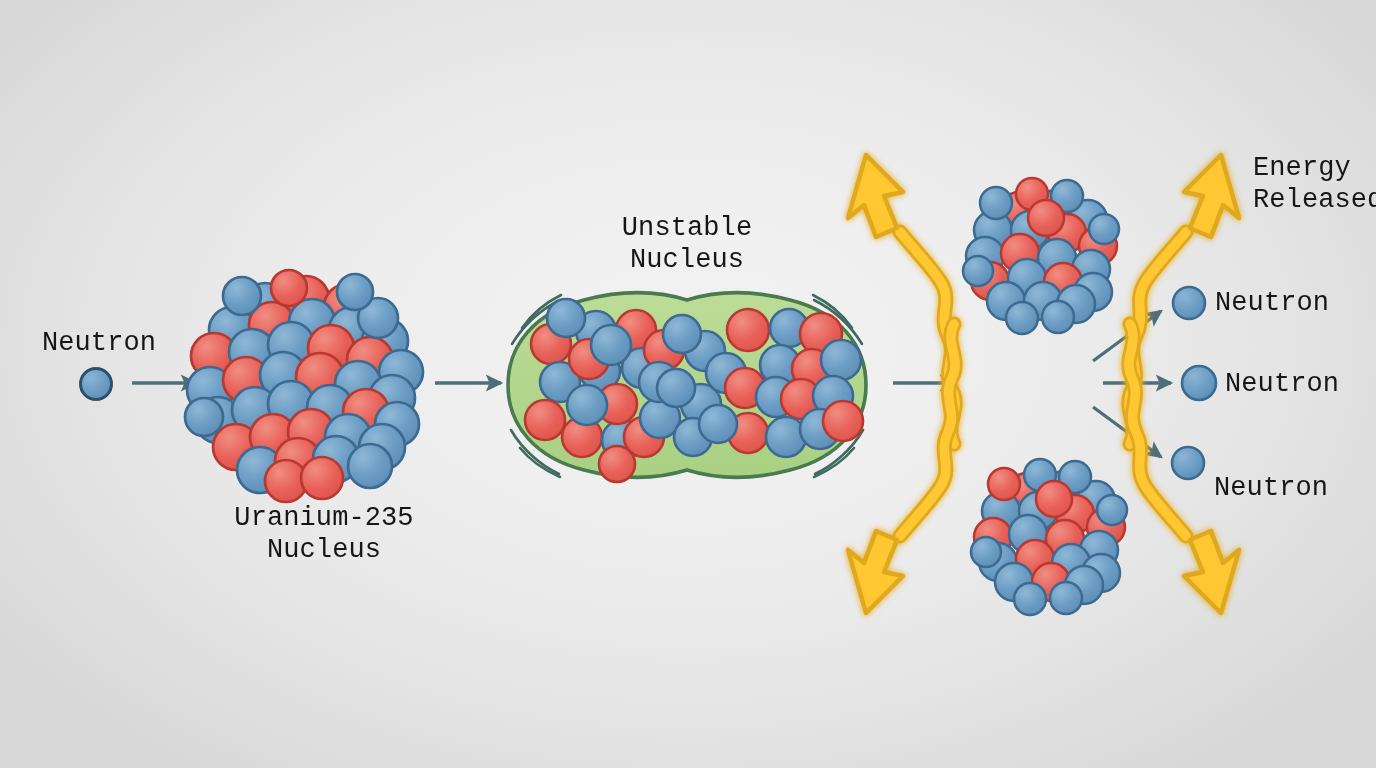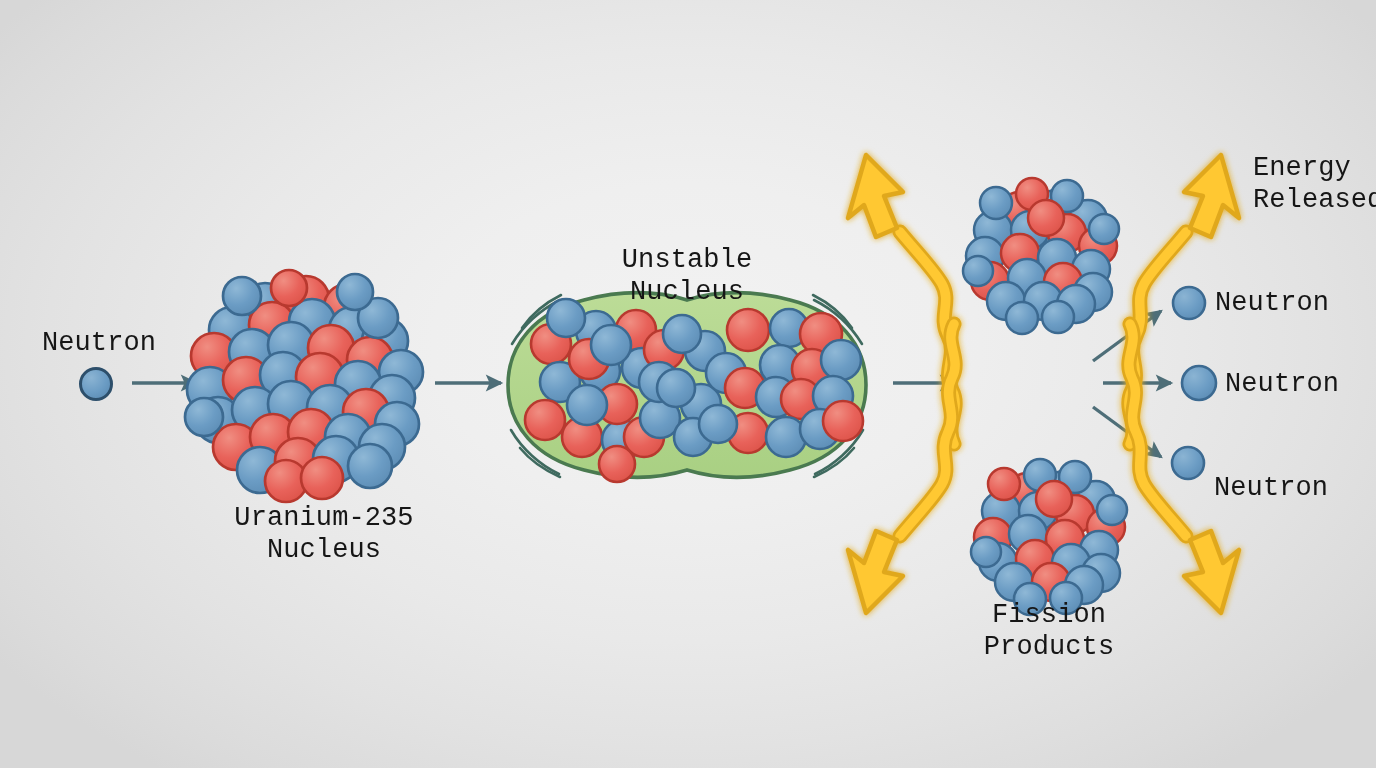--- a/index.html
+++ b/index.html
@@ -286,27 +286,25 @@
       <circle cx="1199" cy="383" r="17" fill="url(#fnGrad)" stroke="#3c6a91" stroke-width="2.6"></circle>
       <circle cx="1188" cy="463" r="16" fill="url(#fnGrad)" stroke="#3c6a91" stroke-width="2.6"></circle>
     </g>
   </svg>
 
   <div class="lbl ctr" style="left:99px; top:328px;">Neutron</div>
 
   <div class="lbl ctr" style="left:324px; top:503px;">Uranium-235
 Nucleus</div>
 
-  <div class="lbl ctr" style="left:687px; top:213px;margin-top:32px;">Unstable
+  <div class="lbl ctr" style="left:687px; top:213px;">Unstable
 Nucleus</div>
 
   <div class="lbl" style="left:1253px; top:153px;">Energy
 Released</div>
 
   <div class="lbl" style="left:1215px; top:288px;">Neutron</div>
 
   <div class="lbl" style="left:1225px; top:369px;">Neutron</div>
 
   <div class="lbl" style="left:1214px; top:473px;">Neutron</div>
 
-  <div class="lbl ctr" style="left:1049px; top:600px;">Fission
-Products</div>
 </div>
 
 </body></html>

